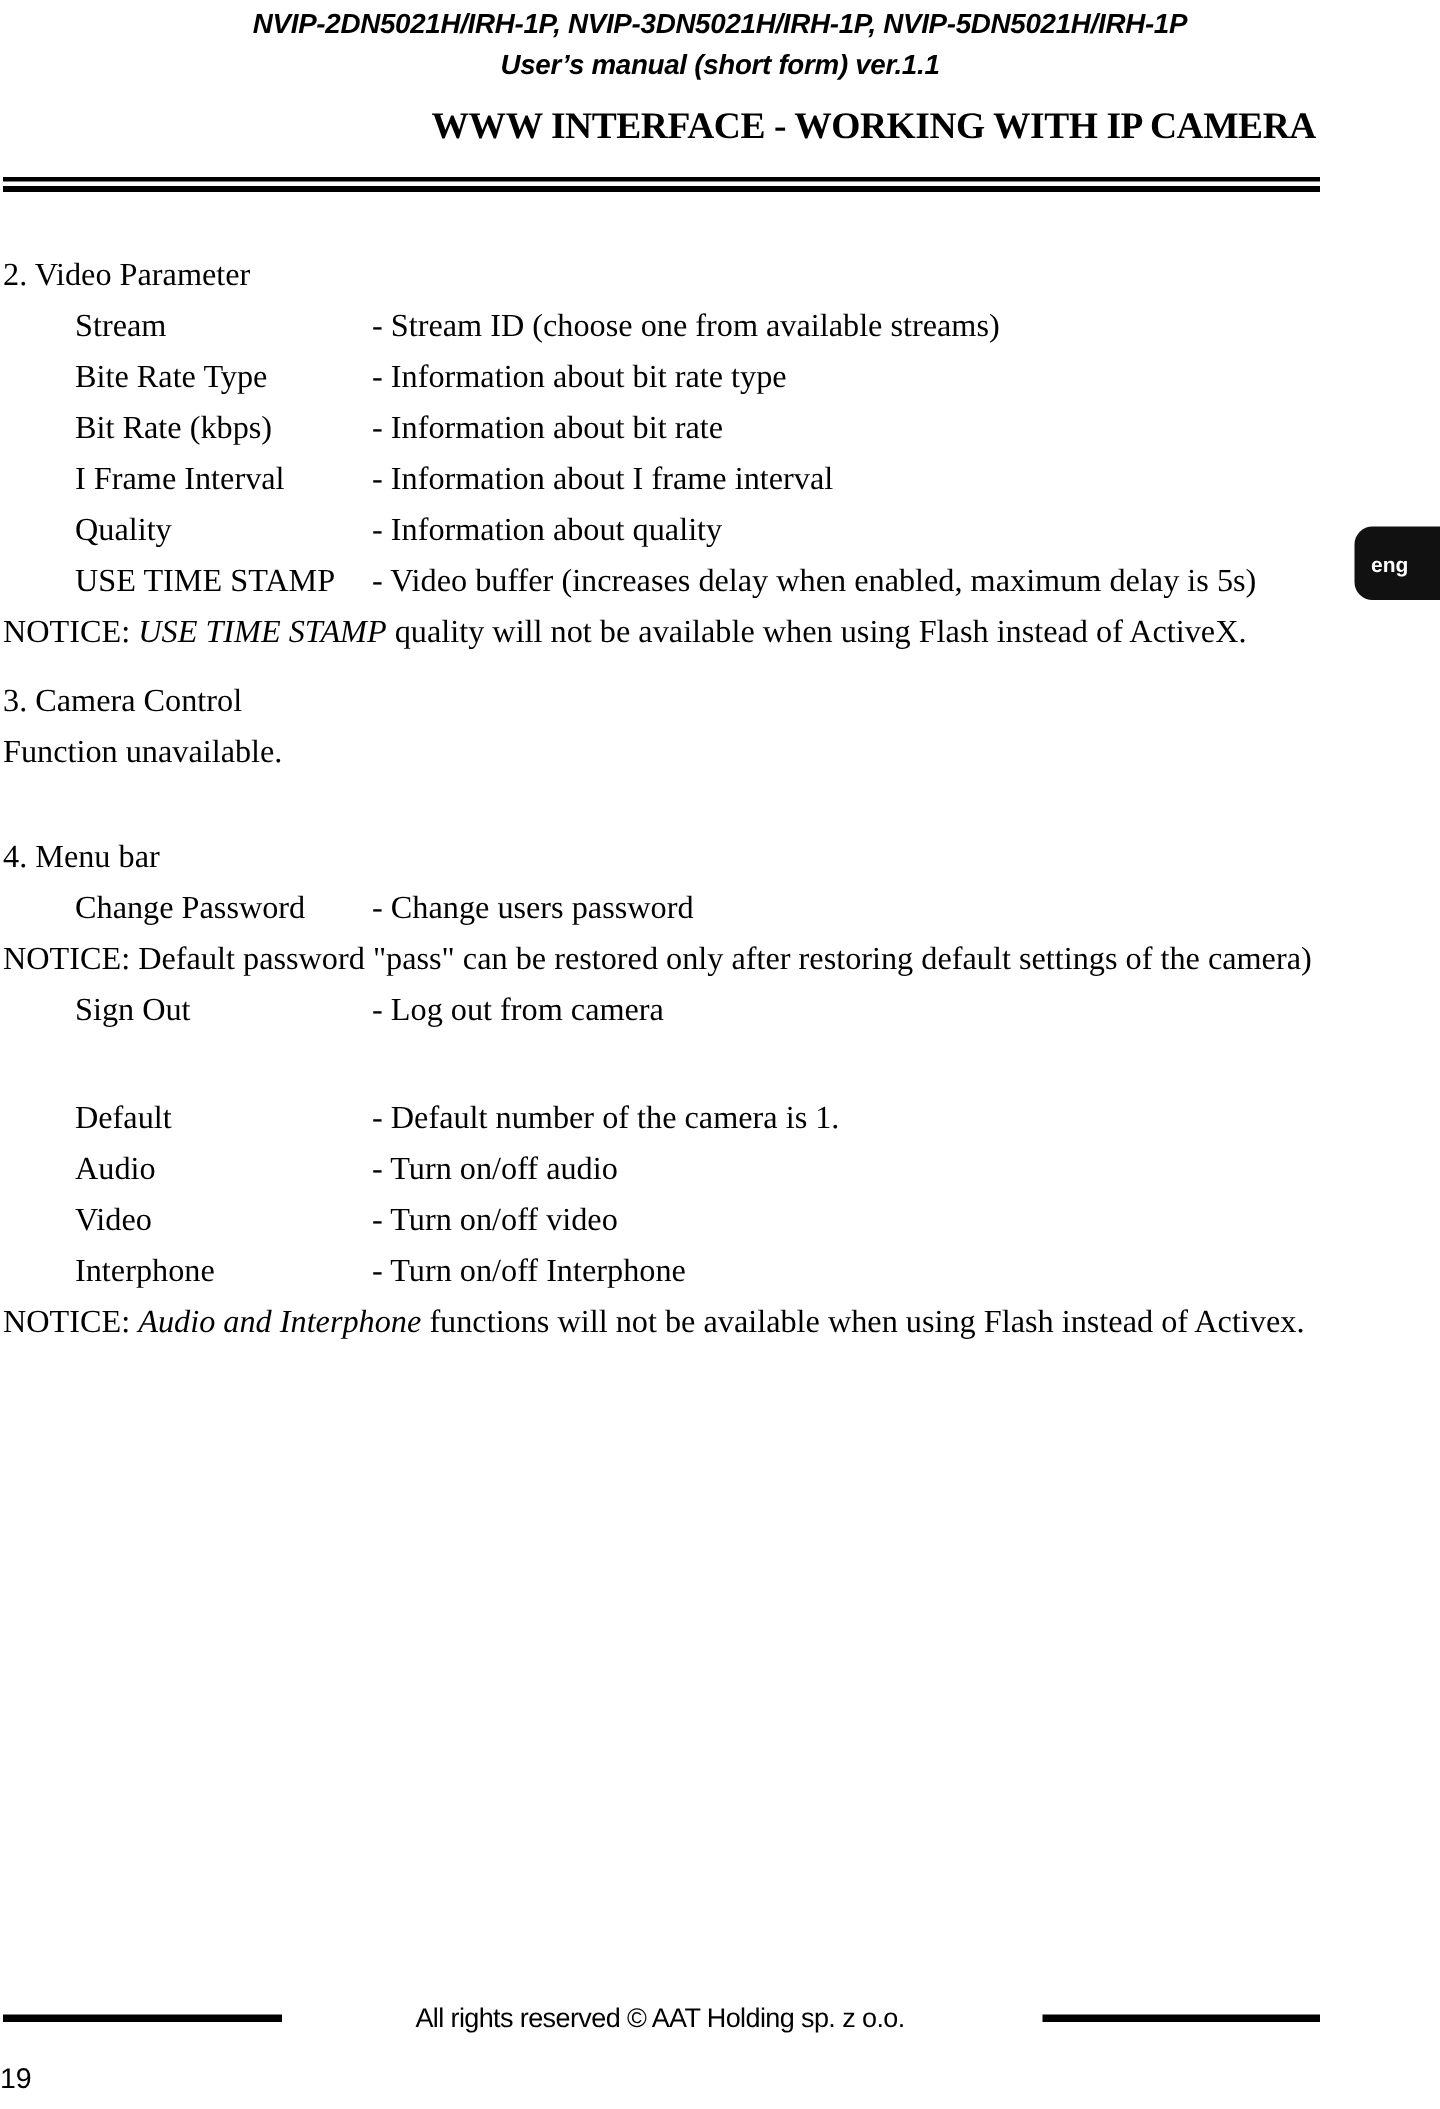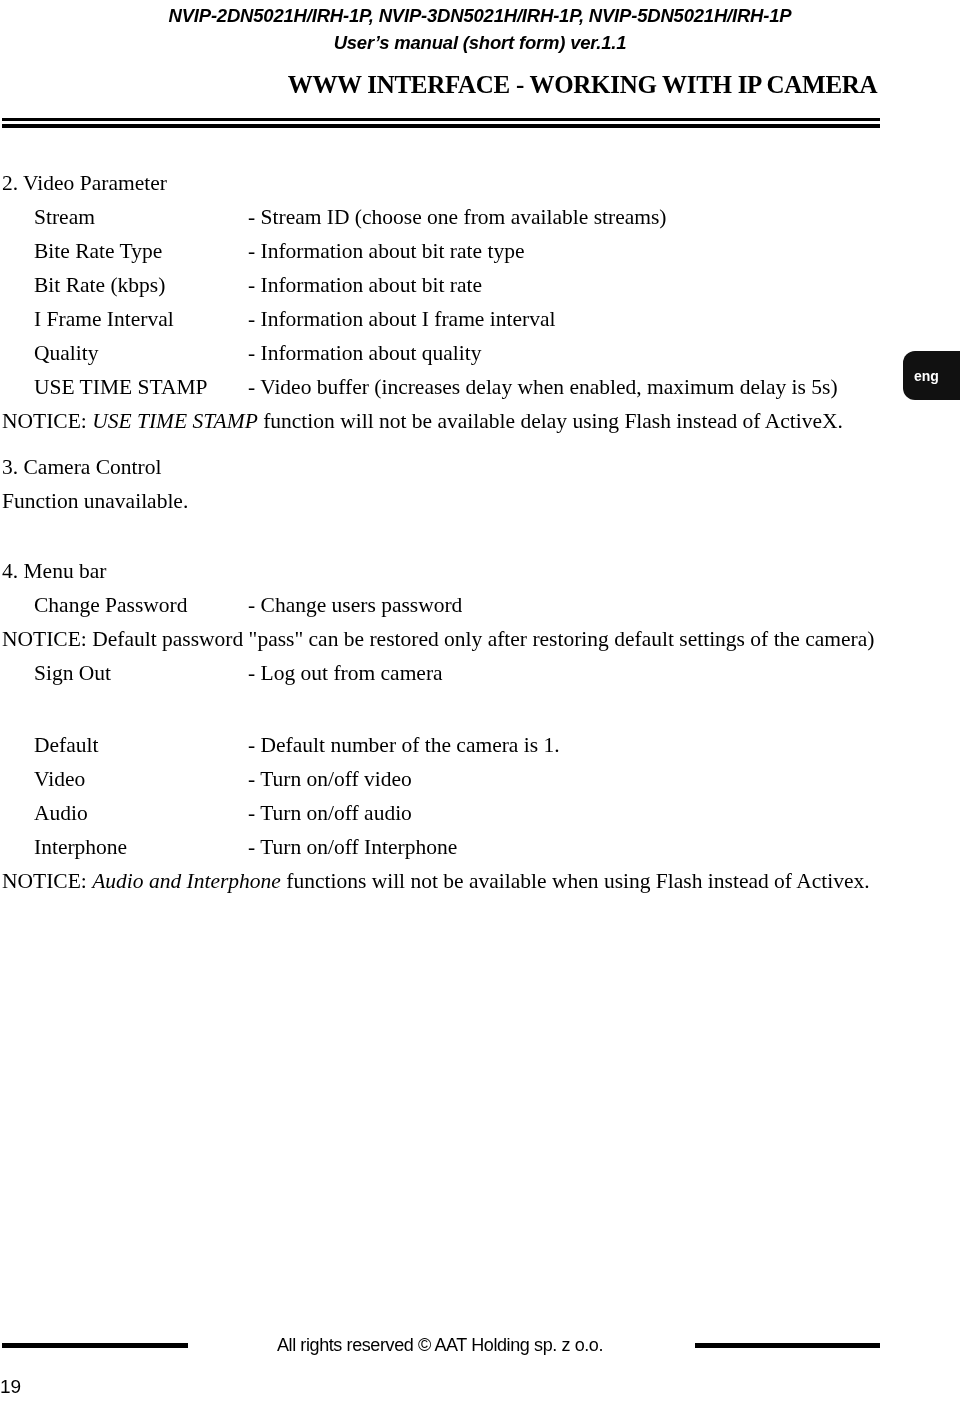--- a/index.html
+++ b/index.html
@@ -108,21 +108,21 @@
     padding-left: 2px;
     white-space: nowrap;
   }
   .row {
     display: flex;
     line-height: 34px;
     font-size: 21.5px;
     white-space: nowrap;
   }
   .row .term {
-    padding-left: 34px;
+    padding-left: 50px;
     width: 248px;
     box-sizing: border-box;
   }
   .row .desc {
     flex: 0 0 auto;
   }
   .notice {
     font-size: 21.5px;
     line-height: 34px;
     padding-left: 2px;
@@ -214,21 +214,21 @@
   </div>
   <div class="row">
     <span class="term">Quality</span>
     <span class="desc">- Information about quality</span>
   </div>
   <div class="row">
     <span class="term">USE TIME STAMP</span>
     <span class="desc">- Video buffer (increases delay when enabled, maximum delay is 5s)</span>
   </div>
 
-  <div class="notice"><span>NOTICE: </span><span class="ital">USE TIME STAMP</span><span> function will not be available delay using Flash instead of ActiveX.</span></div>
+  <div class="notice"><span>NOTICE: </span><span class="ital">USE TIME STAMP</span><span> quality will not be available when using Flash instead of ActiveX.</span></div>
 
   <div class="gap-sm"></div>
 
   <div class="sec-head">3.  Camera Control</div>
   <div class="plain-line">Function unavailable.</div>
 
   <div class="gap-md"></div>
 
   <div class="sec-head">4.  Menu bar</div>
 
@@ -245,26 +245,26 @@
   </div>
 
   <div class="gap-lg"></div>
 
 
   <div class="row">
     <span class="term">Default</span>
     <span class="desc">- Default number of the camera is 1.</span>
   </div>
   <div class="row">
+    <span class="term">Audio</span>
+    <span class="desc">- Turn on/off audio</span>
+  </div>
+  <div class="row">
     <span class="term">Video</span>
     <span class="desc">- Turn on/off video</span>
-  </div>
-  <div class="row">
-    <span class="term">Audio</span>
-    <span class="desc">- Turn on/off audio</span>
   </div>
   <div class="row">
     <span class="term">Interphone</span>
     <span class="desc">- Turn on/off Interphone</span>
   </div>
 
   <div class="notice"><span>NOTICE: </span><span class="ital">Audio and Interphone</span><span> functions will not be available when using Flash instead of Activex.</span></div>
 
 </div>
 

